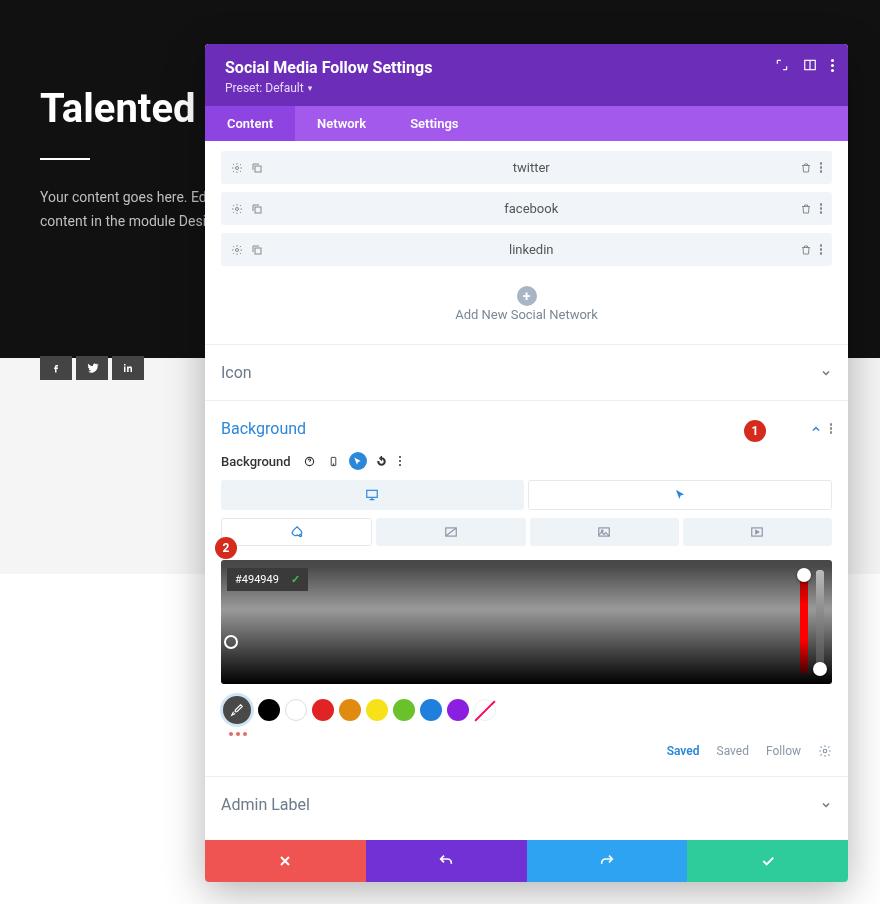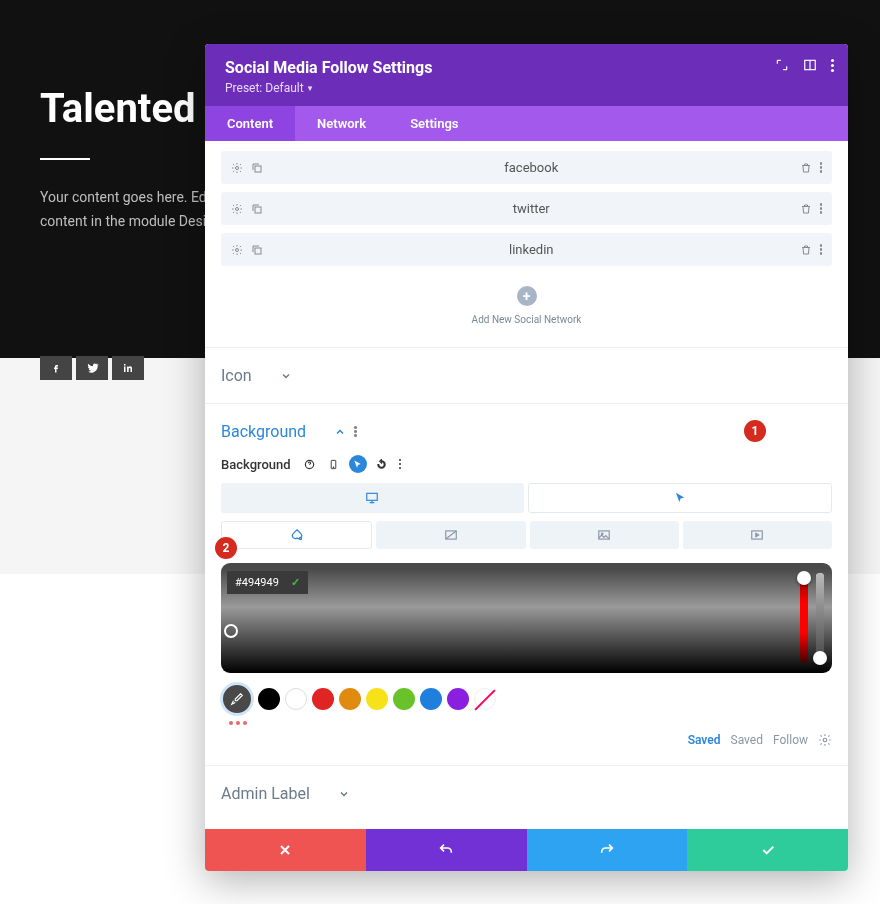--- a/index.html
+++ b/index.html
@@ -37,25 +37,25 @@
 .network-row { display: flex; align-items: center; background: #f1f5f9; border-radius: 3px; padding: 9px 10px; margin-bottom: 8px; position: relative; }
 .network-row .left-icons { display: flex; gap: 8px; color: #777; }
 .network-row .left-icons svg { width: 12px; height: 12px; }
 .network-label { flex: 1; text-align: center; font-size: 13px; color: #555; }
 .network-row .right-icons { display: flex; gap: 8px; color: #888; align-items: center; }
 .network-row .right-icons svg { width: 12px; height: 12px; }
 .vdots span { width: 2.5px; height: 2.5px; background: #888; border-radius: 50%; display: block; margin: 1.5px 0; }
 
 .add-network { text-align: center; padding: 12px 0 18px; }
 .add-btn { width: 20px; height: 20px; border-radius: 50%; background: #a7b5c4; color: #fff; display: inline-flex; align-items: center; justify-content: center; font-size: 14px; font-weight: 700; cursor: pointer; }
-.add-label { font-size: 10px; color: #7a8896; margin-top: 8px; }
+.add-label { font-size: 13px; color: #7a8896; margin-top: 1px; }
 
 .section-divider { height: 1px; background: #eee; margin: 4px -16px; }
 
-.section-head { display: flex; align-items: center; padding: 14px 0; cursor: pointer; gap: 28px; }
+.section-head { display: flex; justify-content: space-between; align-items: center; padding: 14px 0; cursor: pointer; gap: 28px; }
 .section-title { font-size: 16px; color: #6c7a89; }
 .section-title.open { color: #2b87da; }
 .section-head .right-ctrls { display: flex; gap: 8px; align-items: center; }
 .chev-down { width: 12px; height: 12px; color: #6c7a89; }
 .chev-up { width: 12px; height: 12px; color: #2b87da; }
 
 .bg-field-row { display: flex; align-items: center; gap: 6px; padding-bottom: 10px; }
 .bg-field-label { font-size: 13px; color: #333; font-weight: 500; margin-right: 4px; }
 .mini-icon { width: 18px; height: 18px; display: flex; align-items: center; justify-content: center; border-radius: 50%; color: #333; }
 .mini-icon.blue { background: #2b87da; color: #fff; }
@@ -65,42 +65,42 @@
 .resp-tab { flex: 1; height: 30px; background: #eef3f8; border-radius: 3px; display: flex; align-items: center; justify-content: center; cursor: pointer; }
 .resp-tab.active { background: #fff; border: 1px solid #e4e9ef; }
 .resp-tab svg { width: 14px; height: 14px; color: #2b87da; }
 
 .prop-tabs { display: flex; gap: 4px; margin-bottom: 14px; }
 .prop-tab { flex: 1; height: 28px; background: #eef3f8; border-radius: 3px; display: flex; align-items: center; justify-content: center; cursor: pointer; }
 .prop-tab.active { background: #fff; border: 1px solid #e4e9ef; }
 .prop-tab svg { width: 14px; height: 14px; color: #8a97a5; }
 .prop-tab.active svg { color: #2b87da; }
 
-.color-area { position: relative; height: 110px; border-radius: 9px; overflow: hidden; background: linear-gradient(to bottom, #494949 0%, #494949 5%, #9a9a9a 40%, #000 100%); }
+.color-area { position: relative; height: 124px; border-radius: 3px; overflow: hidden; background: linear-gradient(to bottom, #494949 0%, #494949 5%, #9a9a9a 40%, #000 100%); }
 .hex-badge { position: absolute; top: 8px; left: 6px; background: #3a3a3a; color: #fff; font-size: 11px; padding: 5px 8px; display: flex; align-items: center; gap: 6px; }
 .hex-badge .check { color: #3fbd4a; font-weight: 700; margin-left: 6px; }
 .handle-ring { position: absolute; left: 3px; bottom: 35px; width: 14px; height: 14px; border: 2px solid #fff; border-radius: 50%; }
 .hue-slider, .alpha-slider { position: absolute; right: 24px; top: 10px; width: 8px; bottom: 10px; border-radius: 4px; }
 .hue-slider { background: linear-gradient(to bottom, #7a0000, #f00, #f00, #400); }
 .alpha-slider { right: 8px; background: repeating-conic-gradient(#ccc 0% 25%, #fff 0% 50%) 50% / 8px 8px; }
 .alpha-slider::before { content: ''; position: absolute; inset: 0; background: linear-gradient(to bottom, #bbb, #444); border-radius: 4px; }
 .slider-knob { position: absolute; width: 14px; height: 14px; background: #fff; border-radius: 50%; left: -3px; box-shadow: 0 1px 3px rgba(0,0,0,.5); }
 .hue-slider .slider-knob { top: -2px; }
 .alpha-slider .slider-knob { bottom: -2px; }
 
 .swatches-row { display: flex; align-items: center; gap: 5px; padding: 10px 0 4px; }
 .swatch { width: 22px; height: 22px; border-radius: 50%; cursor: pointer; }
 .swatch.current { width: 32px; height: 32px; border: 2px solid #cfe4f7; box-shadow: 0 0 0 1px #cfe4f7; display: flex; align-items: center; justify-content: center; background: #494949; }
 .swatch.none { background: #fff; position: relative; border: 1px solid #eee; }
 .swatch.none::after { content: ''; position: absolute; width: 140%; height: 2px; background: #f05; transform: rotate(-45deg); left: -20%; top: 48%; }
 
 .more-dots { display: flex; gap: 3px; padding: 2px 0 8px 8px; }
 .more-dots span { width: 4px; height: 4px; background: #e56a6a; border-radius: 50%; }
 
-.palette-footer { display: flex; justify-content: flex-end; gap: 10px; align-items: center; font-size: 12px; color: #8a97a5; padding: 0 0 14px; }
+.palette-footer { display: flex; justify-content: flex-end; gap: 17px; align-items: center; font-size: 12px; color: #8a97a5; padding: 0 0 14px; }
 .palette-footer .saved { color: #2b87da; font-weight: 600; }
 .gear-small { width: 14px; height: 14px; color: #8a97a5; cursor: pointer; }
 
 .footer-bar { display: flex; height: 42px; }
 .footer-btn { flex: 1; display: flex; align-items: center; justify-content: center; color: #fff; cursor: pointer; }
 .footer-btn svg { width: 16px; height: 16px; }
 .footer-btn.cancel { background: #ef5453; }
 .footer-btn.undo { background: #7231d4; }
 .footer-btn.redo { background: #2ea3f2; }
 .footer-btn.save { background: #2ecc9b; }
@@ -174,21 +174,21 @@
       <div class="left-icons">
         <svg viewBox="0 0 24 24" fill="none" stroke="#888" stroke-width="2">
             <circle cx="12" cy="12" r="3"></circle>
             <path d="M12 2v3M12 19v3M4.2 4.2l2.1 2.1M17.7 17.7l2.1 2.1M2 12h3M19 12h3M4.2 19.8l2.1-2.1M17.7 6.3l2.1-2.1"></path>
           </svg>
         <svg viewBox="0 0 24 24" fill="none" stroke="#888" stroke-width="2">
             <rect x="8" y="8" width="12" height="12"></rect>
             <path d="M4 16V4h12"></path>
           </svg>
       </div>
-      <div class="network-label">facebook</div>
+      <div class="network-label">twitter</div>
       <div class="right-icons">
         <svg viewBox="0 0 24 24" fill="none" stroke="#888" stroke-width="2">
             <path d="M4 7h16M9 7V4h6v3M6 7l1 13h10l1-13"></path>
           </svg>
         <div class="vdots">
             <span></span>
             <span></span>
             <span></span>
           </div>
       </div>
@@ -198,21 +198,21 @@
       <div class="left-icons">
         <svg viewBox="0 0 24 24" fill="none" stroke="#888" stroke-width="2">
             <circle cx="12" cy="12" r="3"></circle>
             <path d="M12 2v3M12 19v3M4.2 4.2l2.1 2.1M17.7 17.7l2.1 2.1M2 12h3M19 12h3M4.2 19.8l2.1-2.1M17.7 6.3l2.1-2.1"></path>
           </svg>
         <svg viewBox="0 0 24 24" fill="none" stroke="#888" stroke-width="2">
             <rect x="8" y="8" width="12" height="12"></rect>
             <path d="M4 16V4h12"></path>
           </svg>
       </div>
-      <div class="network-label">twitter</div>
+      <div class="network-label">facebook</div>
       <div class="right-icons">
         <svg viewBox="0 0 24 24" fill="none" stroke="#888" stroke-width="2">
             <path d="M4 7h16M9 7V4h6v3M6 7l1 13h10l1-13"></path>
           </svg>
         <div class="vdots">
             <span></span>
             <span></span>
             <span></span>
           </div>
       </div>

